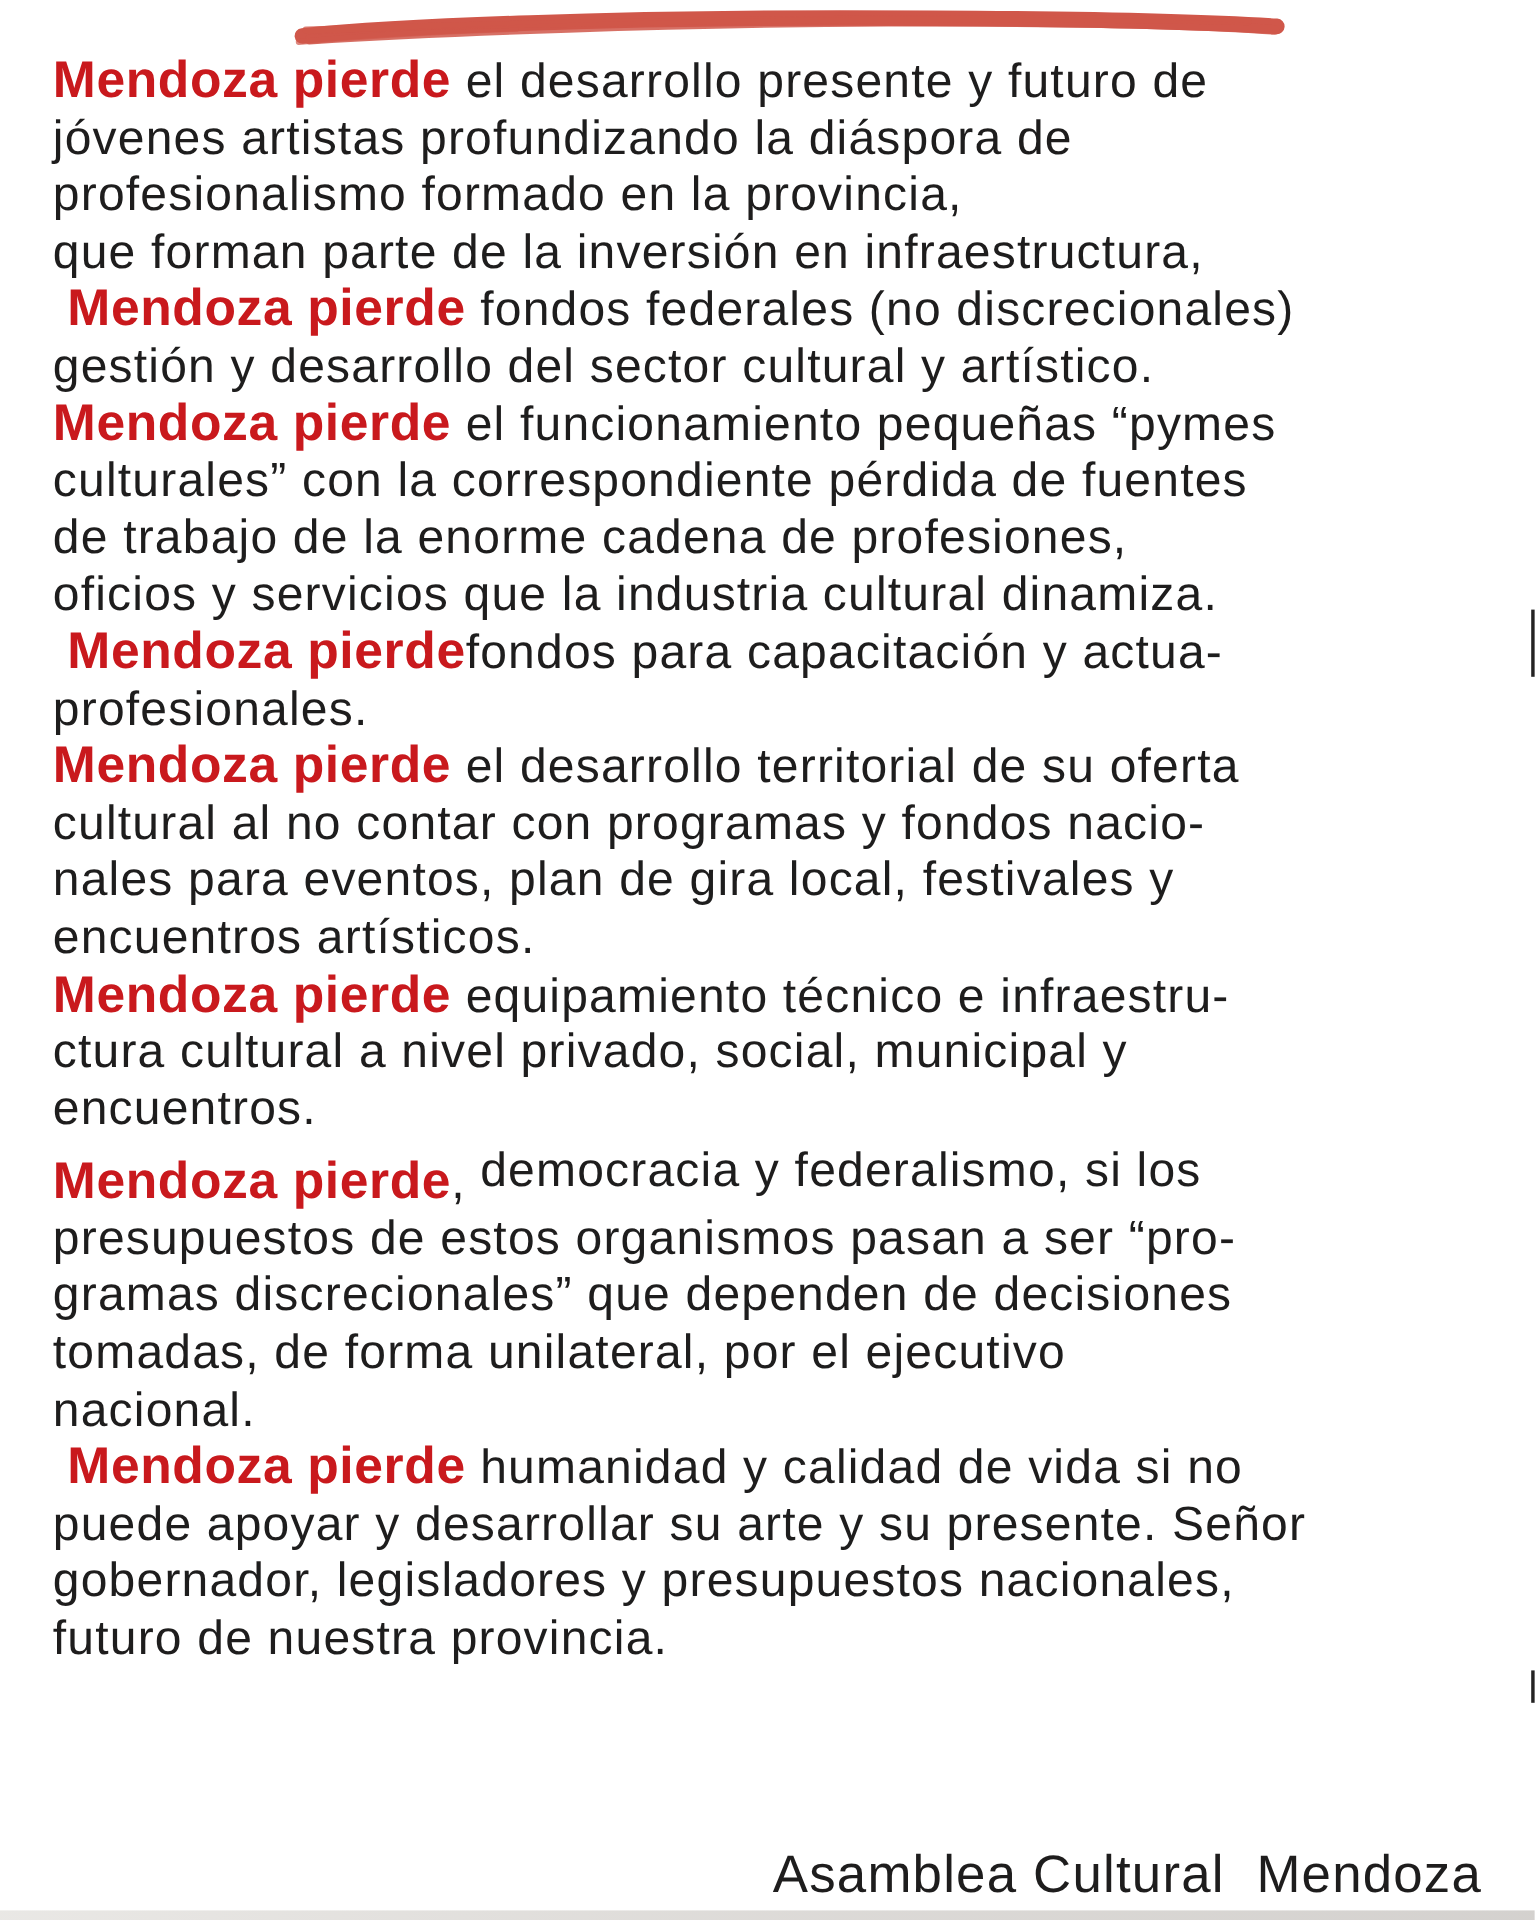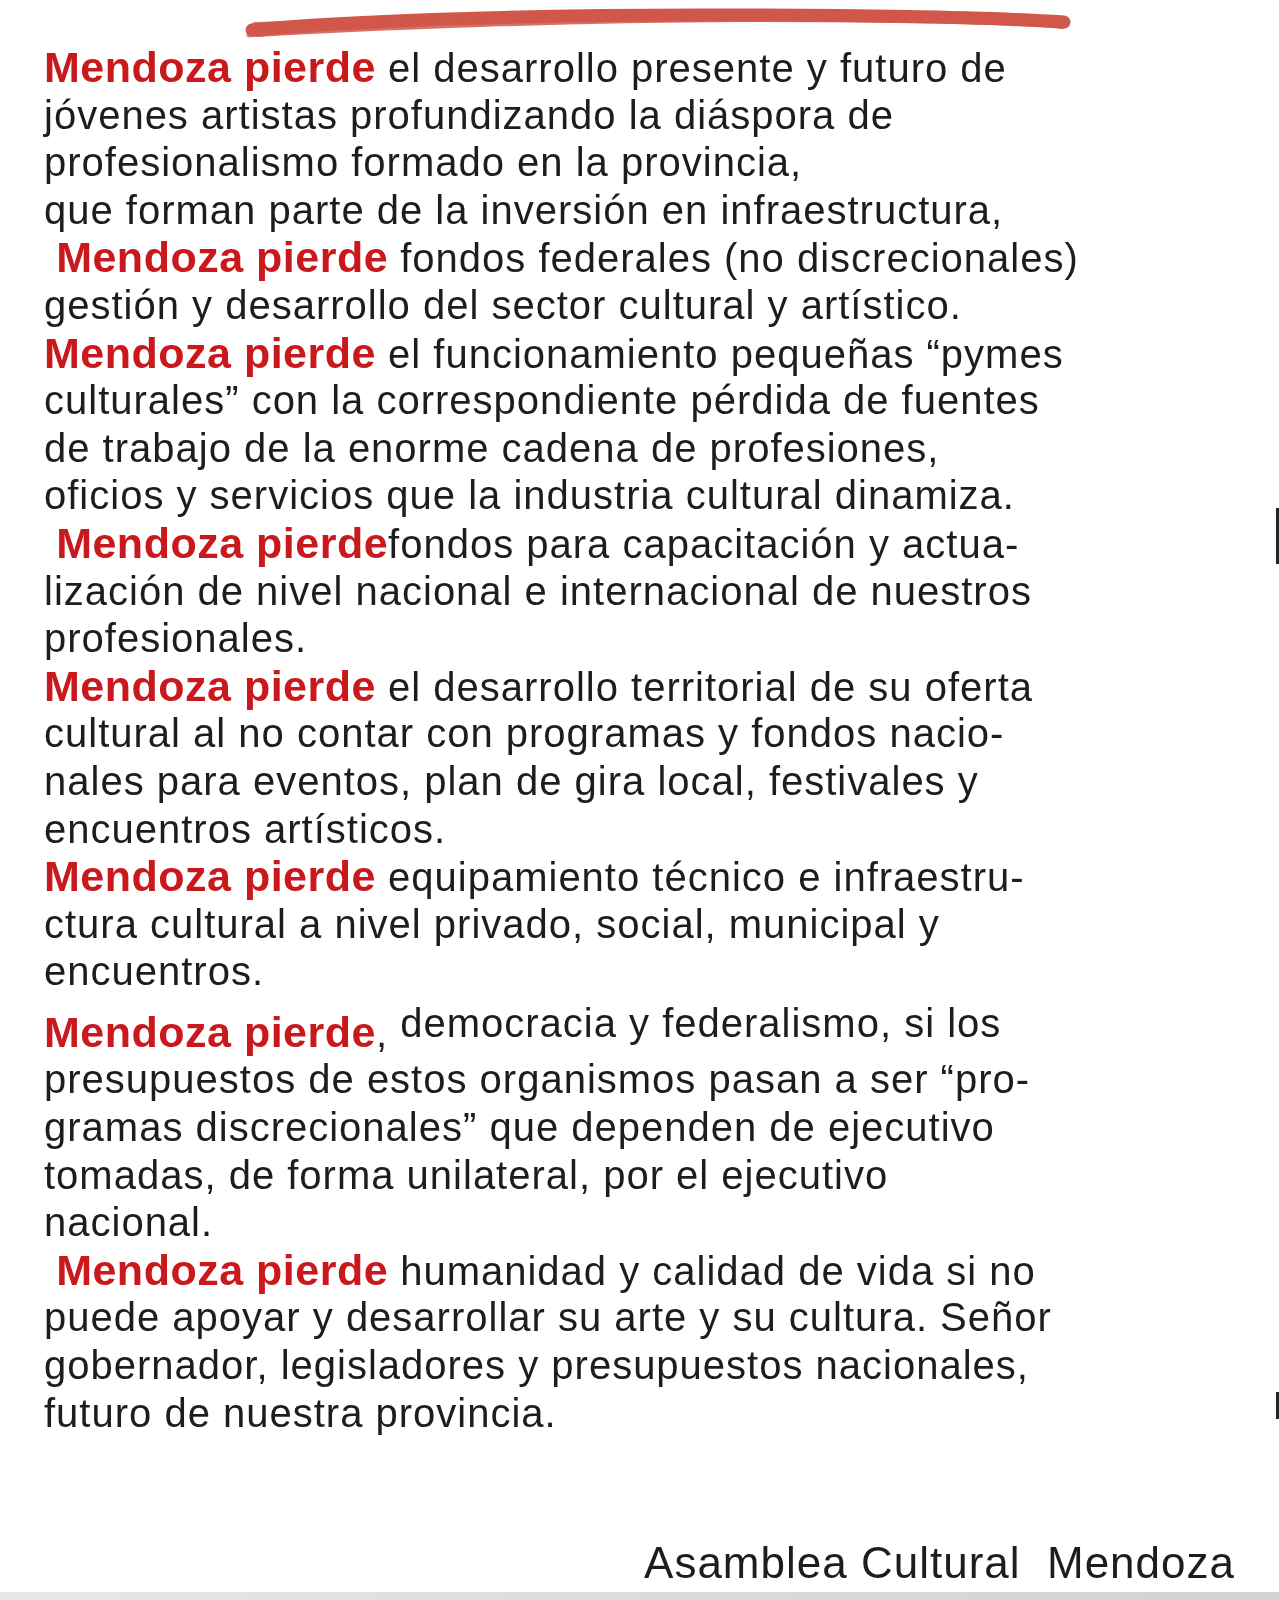--- a/index.html
+++ b/index.html
@@ -81,36 +81,35 @@
     <div class="line"><span class="seg-normal">jóvenes artistas profundizando la diáspora de</span></div>
     <div class="line"><span class="seg-normal">profesionalismo formado en la provincia,</span></div>
     <div class="line"><span class="seg-normal">que forman parte de la inversión en infraestructura,</span></div>
     <div class="line"><span class="seg-normal"> </span><span class="seg-red">Mendoza pierde</span><span class="seg-normal"> fondos federales (no discrecionales)</span></div>
     <div class="line"><span class="seg-normal">gestión y desarrollo del sector cultural y artístico.</span></div>
     <div class="line"><span class="seg-red">Mendoza pierde</span><span class="seg-normal"> el funcionamiento pequeñas “pymes</span></div>
     <div class="line"><span class="seg-normal">culturales” con la correspondiente pérdida de fuentes</span></div>
     <div class="line"><span class="seg-normal">de trabajo de la enorme cadena de profesiones,</span></div>
     <div class="line"><span class="seg-normal">oficios y servicios que la industria cultural dinamiza.</span></div>
     <div class="line"><span class="seg-normal"> </span><span class="seg-red">Mendoza pierde</span><span class="seg-normal">fondos para capacitación y actua-</span></div>
-    <div class="line"><span class="seg-normal">lización de nivel nacional e internacional de nuestros</span></div>
     <div class="line"><span class="seg-normal">profesionales.</span></div>
     <div class="line"><span class="seg-red">Mendoza pierde</span><span class="seg-normal"> el desarrollo territorial de su oferta</span></div>
     <div class="line"><span class="seg-normal">cultural al no contar con programas y fondos nacio-</span></div>
     <div class="line"><span class="seg-normal">nales para eventos, plan de gira local, festivales y</span></div>
     <div class="line"><span class="seg-normal">encuentros artísticos.</span></div>
     <div class="line"><span class="seg-red">Mendoza pierde</span><span class="seg-normal"> equipamiento técnico e infraestru-</span></div>
     <div class="line"><span class="seg-normal">ctura cultural a nivel privado, social, municipal y</span></div>
     <div class="line"><span class="seg-normal">encuentros.</span></div>
     <div class="line gap-before"><span class="seg-red">Mendoza pierde</span><span class="seg-normal">,</span><span class="seg-normal-raised"> democracia y federalismo, si los</span></div>
     <div class="line"><span class="seg-normal">presupuestos de estos organismos pasan a ser “pro-</span></div>
-    <div class="line"><span class="seg-normal">gramas discrecionales” que dependen de ejecutivo</span></div>
+    <div class="line"><span class="seg-normal">gramas discrecionales” que dependen de decisiones</span></div>
     <div class="line"><span class="seg-normal">tomadas, de forma unilateral, por el ejecutivo</span></div>
     <div class="line"><span class="seg-normal">nacional.</span></div>
     <div class="line"><span class="seg-normal"> </span><span class="seg-red">Mendoza pierde</span><span class="seg-normal"> humanidad y calidad de vida si no</span></div>
-    <div class="line"><span class="seg-normal">puede apoyar y desarrollar su arte y su cultura. Señor</span></div>
+    <div class="line"><span class="seg-normal">puede apoyar y desarrollar su arte y su presente. Señor</span></div>
     <div class="line"><span class="seg-normal">gobernador, legisladores y presupuestos nacionales,</span></div>
     <div class="line"><span class="seg-normal">futuro de nuestra provincia.</span></div>
   </div>
 
 <div class="signature">Asamblea Cultural  Mendoza</div>
 
 <div class="edge-sliver s1"></div>
 <div class="edge-sliver s2"></div>
 <div class="scan-edge"></div>
 

